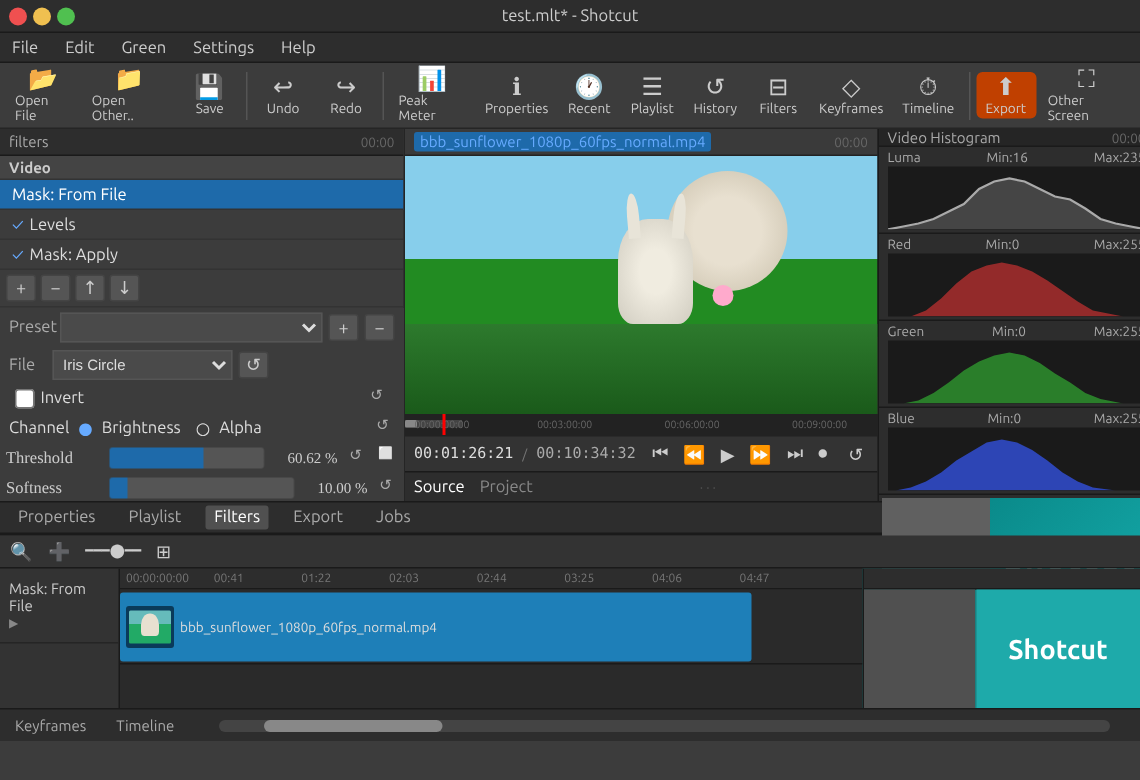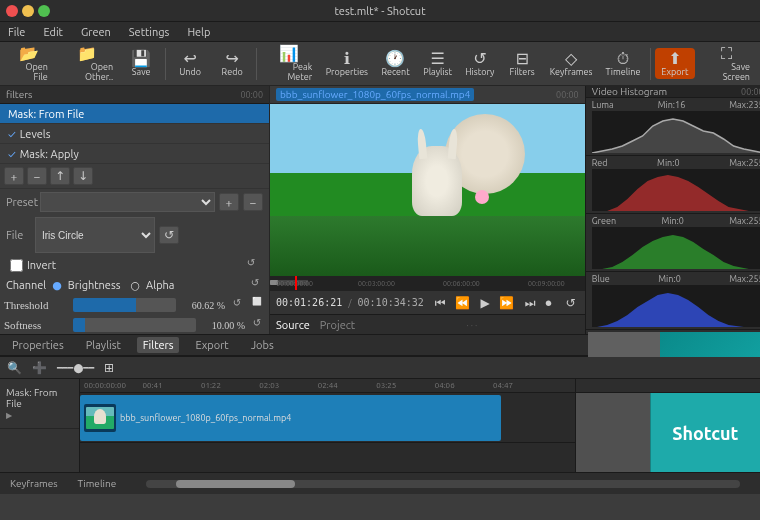--- a/index.html
+++ b/index.html
@@ -59,21 +59,21 @@
       display: flex;
       flex-direction: column;
       align-items: center;
       padding: 2px 6px;
       cursor: pointer;
       color: #ccc;
       min-width: 40px;
       border-radius: 3px;
     }
     .toolbar-btn .tb-icon { font-size: 16px; line-height: 1; }
-    .toolbar-btn .tb-label { font-size: 9px; margin-top: 1px; text-align: right; }
+    .toolbar-btn .tb-label { font-size: 9px; margin-top: 1px; }
     .toolbar-sep { width: 1px; height: 32px; background: #555; margin: 0 2px; }
 
     
     .main-area {
       display: flex;
       height: calc(520px - 22px - 20px - 44px - 22px - 22px);
       
     }
 
     
@@ -146,21 +146,21 @@
       flex: 1; background: #4a4a4a; border: 1px solid #555;
       color: #ddd; height: 20px; font-size: 10px; padding: 0 2px;
     }
     .file-row {
       display: flex; align-items: center;
       padding: 2px 6px; gap: 4px; font-size: 11px;
     }
     .file-label { color: #aaa; width: 25px; }
     .file-select {
       width: 120px; background: #4a4a4a; border: 1px solid #555;
-      color: #ddd; height: 36px; font-size: 10px; padding: 0 2px;
+      color: #ddd; height: 20px; font-size: 10px; padding: 0 2px;
     }
     .invert-row {
       display: flex; align-items: center;
       padding: 2px 10px; gap: 4px; font-size: 11px;
     }
     .channel-row {
       display: flex; align-items: center;
       padding: 2px 6px; gap: 6px; font-size: 11px;
     }
     .radio-dot { color: #6af; }
@@ -465,31 +465,32 @@
     <span class="tb-icon">⏱</span>
     <span class="tb-label">Timeline</span>
   </div>
   <div class="toolbar-sep"></div>
   <div class="toolbar-btn" style="background:#c04000; border-radius:4px;">
     <span class="tb-icon">⬆</span>
     <span class="tb-label">Export</span>
   </div>
   <div class="toolbar-btn">
     <span class="tb-icon">⛶</span>
-    <span class="tb-label">Save Screen</span>
+    <span class="tb-label">Other Screen</span>
   </div>
 </div>
 
 <div class="main-area" style="height: 248px;">
 
   <div class="left-panel">
     <div class="filters-header">
       <span style="text-transform:lowercase;">filters</span>
       <span style="margin-left:auto; font-size:9px; color:#666;">00:00</span>
     </div>
+    <div class="filter-section-label">Video</div>
 
     <div class="filter-item selected">
       <span>Mask: From File</span>
     </div>
     <div class="filter-item">
       <span class="filter-checkmark">✓ </span>
       <span>Levels</span>
     </div>
     <div class="filter-item">
       <span class="filter-checkmark">✓ </span>

